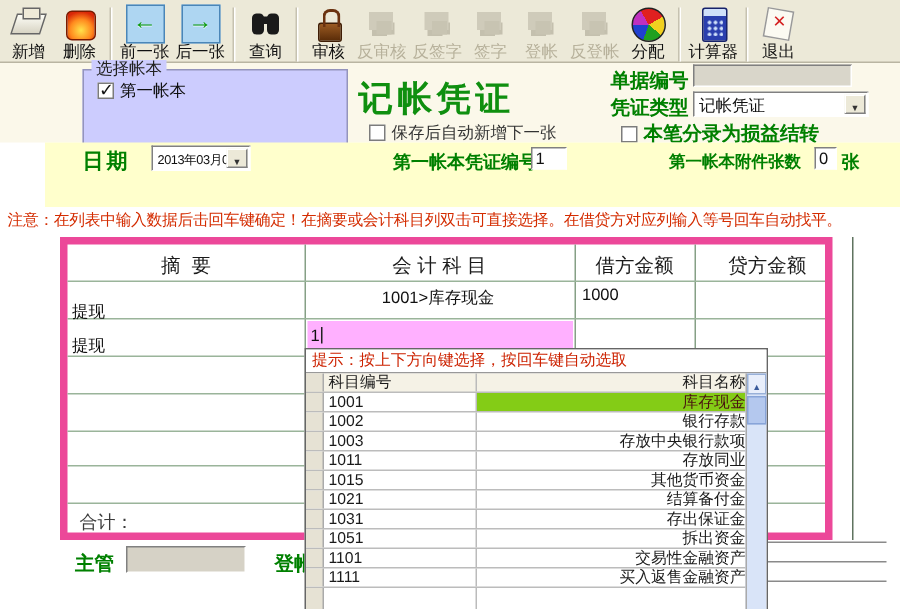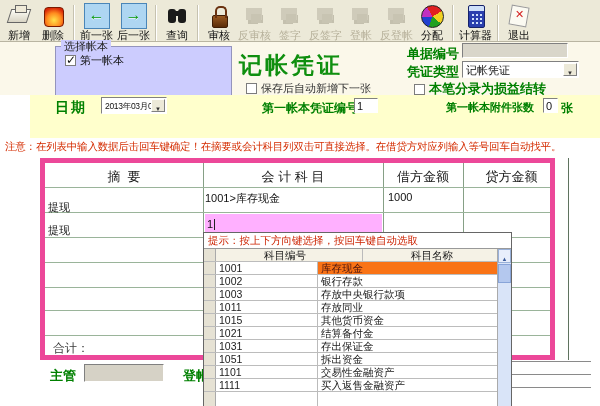--- a/index.html
+++ b/index.html
@@ -118,23 +118,23 @@
   
   .popup { position:absolute; left:203px; top:232px; width:309px; height:175px;
       background:#fff; border:1px solid #666; z-index:10; overflow:hidden; }
   .phint { height:16px; line-height:15px; font-size:10.5px; font-weight:normal; color:#cc2200;
       padding-left:4px; border-bottom:1px solid #999; white-space:nowrap; background:#fff; }
   .plist { margin-right:14px; }
   .prow { display:flex; height:13px; line-height:12px; font-size:10.5px; color:#1a1a1a;
       border-bottom:1px solid #bcbcbc; }
   .psel { width:12px; background:#e6e2d4; border-right:1px solid #aaa; }
   .pcode { width:102px; padding-left:3px; border-right:1px solid #bbb; white-space:nowrap; overflow:hidden; }
-  .pname { flex:1; padding-left:3px; white-space:nowrap; overflow:hidden; }
-  .phead { background:#f5f2e6;gap:45px; }
-  .prow.selected .pname { background:#f97316; color:#4a1410; }
+  .pname { flex:1; padding-left:3px; white-space:nowrap; overflow:hidden;text-align:right; }
+  .phead { background:#f5f2e6; }
+  .prow.selected .pname { background:#84cc16; color:#4a1410; }
   .prow.partial { height:16px; border-bottom:none; }
   .pscroll { position:absolute; right:0; top:16px; bottom:0; width:14px;
       background:#d9e4f8; border-left:1px solid #aaa; }
   .pscroll .up { position:absolute; left:0; top:0; width:13px; height:14px; background:#e8eefb;
       border:1px solid #98b0d8; text-align:center; line-height:12px; }
   .pscroll .up::before { content:"▲"; font-size:6px; color:#3a5a9a; }
   .pscroll .thumb { position:absolute; left:0; top:15px; width:13px; height:19px;
       background:#b4c8ee; border:1px solid #88a4d8; }
 </style>
 </head>
@@ -169,25 +169,25 @@
     <div class="tbtn">
       <span class="ticon icon-lock"></span>
       <span class="tlabel">审核</span>
     </div>
     <div class="tbtn disabled">
       <span class="ticon icon-ghost"></span>
       <span class="tlabel">反审核</span>
     </div>
     <div class="tbtn disabled">
       <span class="ticon icon-ghost"></span>
+      <span class="tlabel">反签字</span>
+    </div>
+    <div class="tbtn disabled">
+      <span class="ticon icon-ghost"></span>
       <span class="tlabel">签字</span>
-    </div>
-    <div class="tbtn disabled">
-      <span class="ticon icon-ghost"></span>
-      <span class="tlabel">反签字</span>
     </div>
     <div class="tbtn disabled">
       <span class="ticon icon-ghost"></span>
       <span class="tlabel">登帐</span>
     </div>
     <div class="tbtn disabled">
       <span class="ticon icon-ghost"></span>
       <span class="tlabel">反登帐</span>
     </div>
     <div class="tbtn">
@@ -252,21 +252,21 @@
     <div class="hline" style="top:124px;"></div>
     <div class="hline" style="top:147px;"></div>
     <div class="hline" style="top:172px;"></div>
 
     <div class="th" style="left:0; width:158px;">摘  要</div>
     <div class="th" style="left:158px; width:180px;">会 计 科 目</div>
     <div class="th" style="left:338px; width:80px;">借方金额</div>
     <div class="th" style="left:418px; width:97px;">贷方金额</div>
 
     <div class="cell" style="left:3px; top:37px;">提现</div>
-    <div class="cell" style="left:160px; top:28px; width:174px; text-align:left;">1001&gt;库存现金</div>
+    <div class="cell" style="left:160px; top:28px; width:174px; text-align:center;">1001&gt;库存现金</div>
     <div class="cell" style="left:343px; top:28px;">1000</div>
     <div class="cell" style="left:423px; top:28px;"></div>
 
     <div class="cell" style="left:3px; top:60px;">提现</div>
     <div class="pink-input"><span>1</span><span class="caret"></span></div>
 
     <div class="cell" style="left:8px; top:153px; color:#3a3a3a; font-size:12px;margin-top:24px;">合计：</div>
   </div>
   <div class="strip"></div>
 

